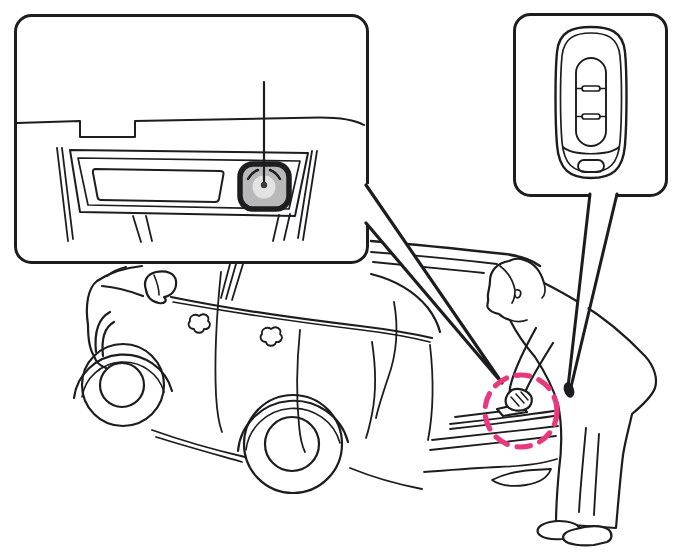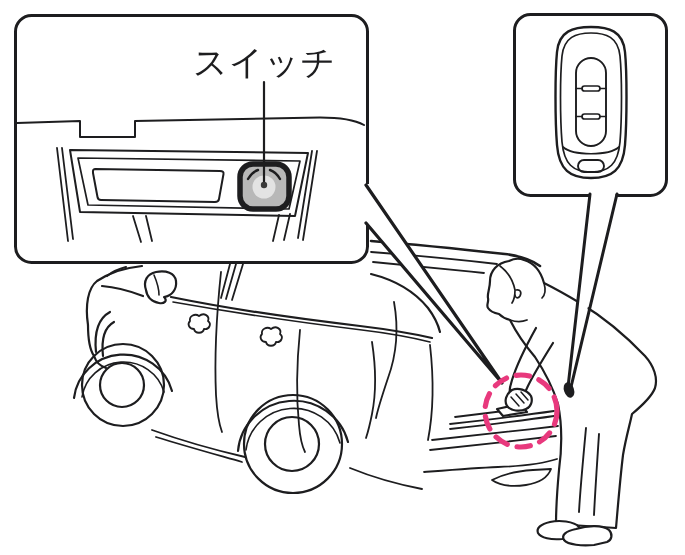--- a/index.html
+++ b/index.html
@@ -188,14 +188,13 @@
           <rect x="582" y="114" width="18" height="5" rx="2.5" fill="#fff"></rect>
           <path d="M 576,116.5 L 582,116.5 M 600,116.5 L 606,116.5"></path>
         </g>
         <rect x="578" y="160" width="26" height="12" rx="6" stroke-width="1.9" fill="none"></rect>
       </g>
     </g>
 
     <circle cx="521" cy="411" r="36" class="ln hl" fill="none" stroke-width="5.2" stroke-dasharray="13.5 10"></circle>
   </svg>
 
-  <div class="callout-label">スイッチ</div>
 </div>
 
 </body></html>

